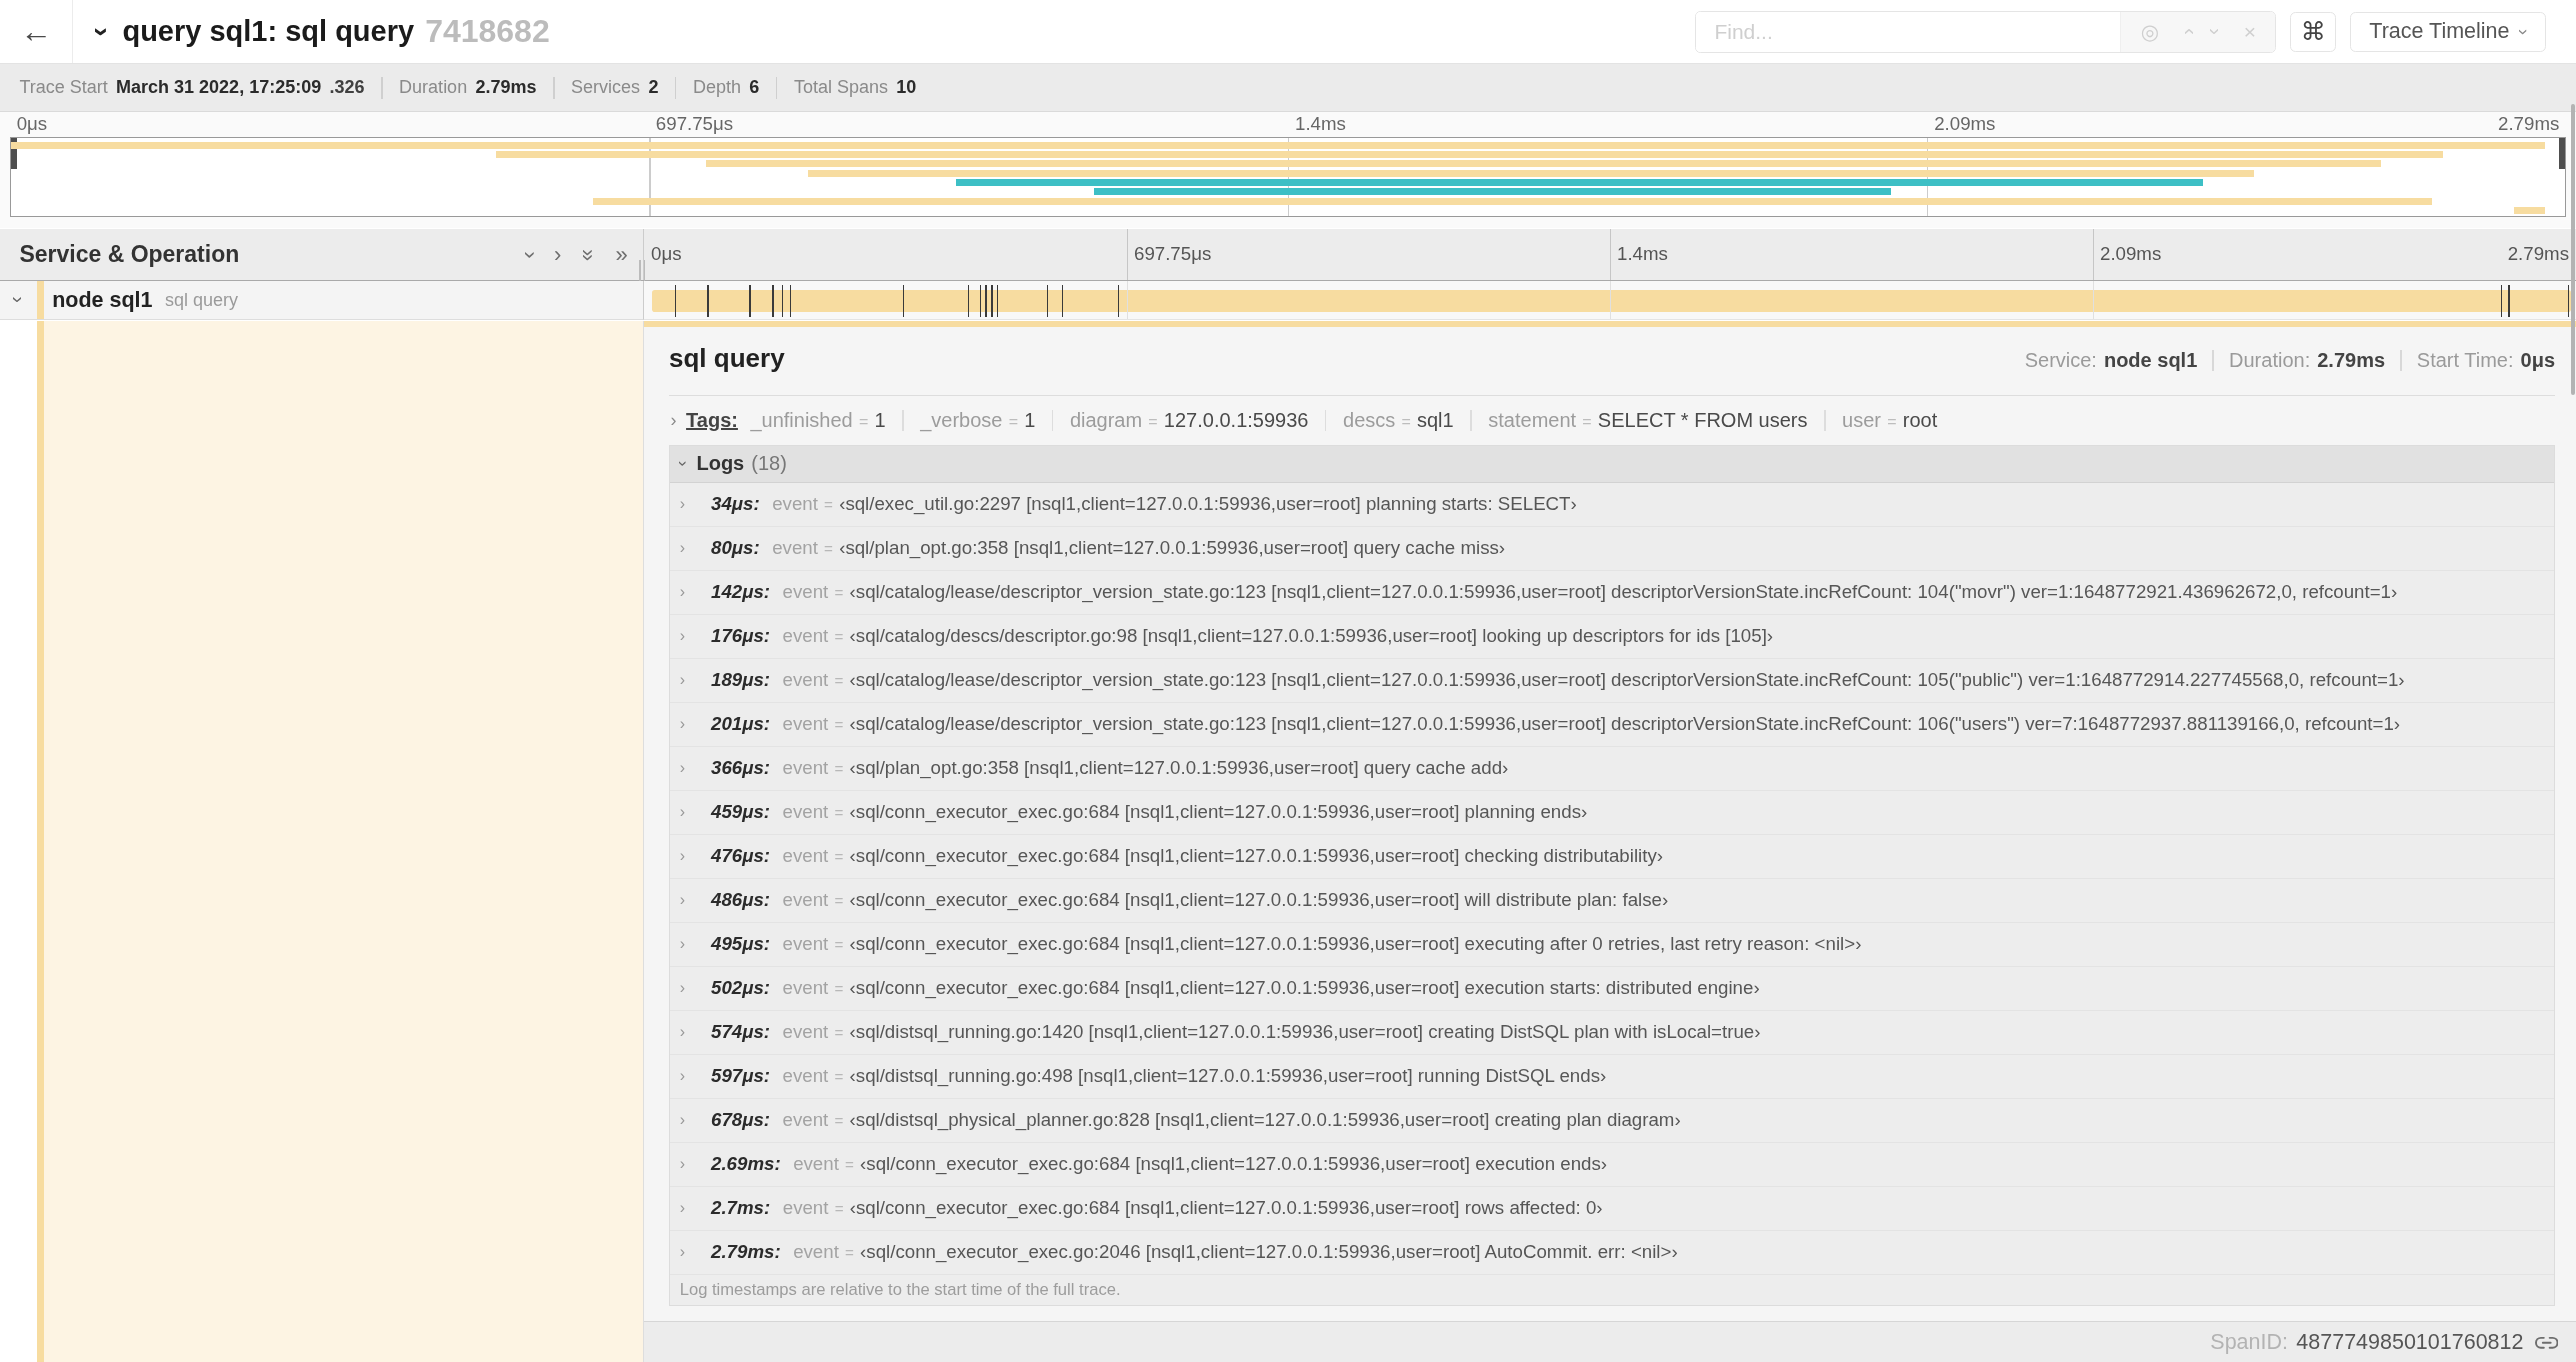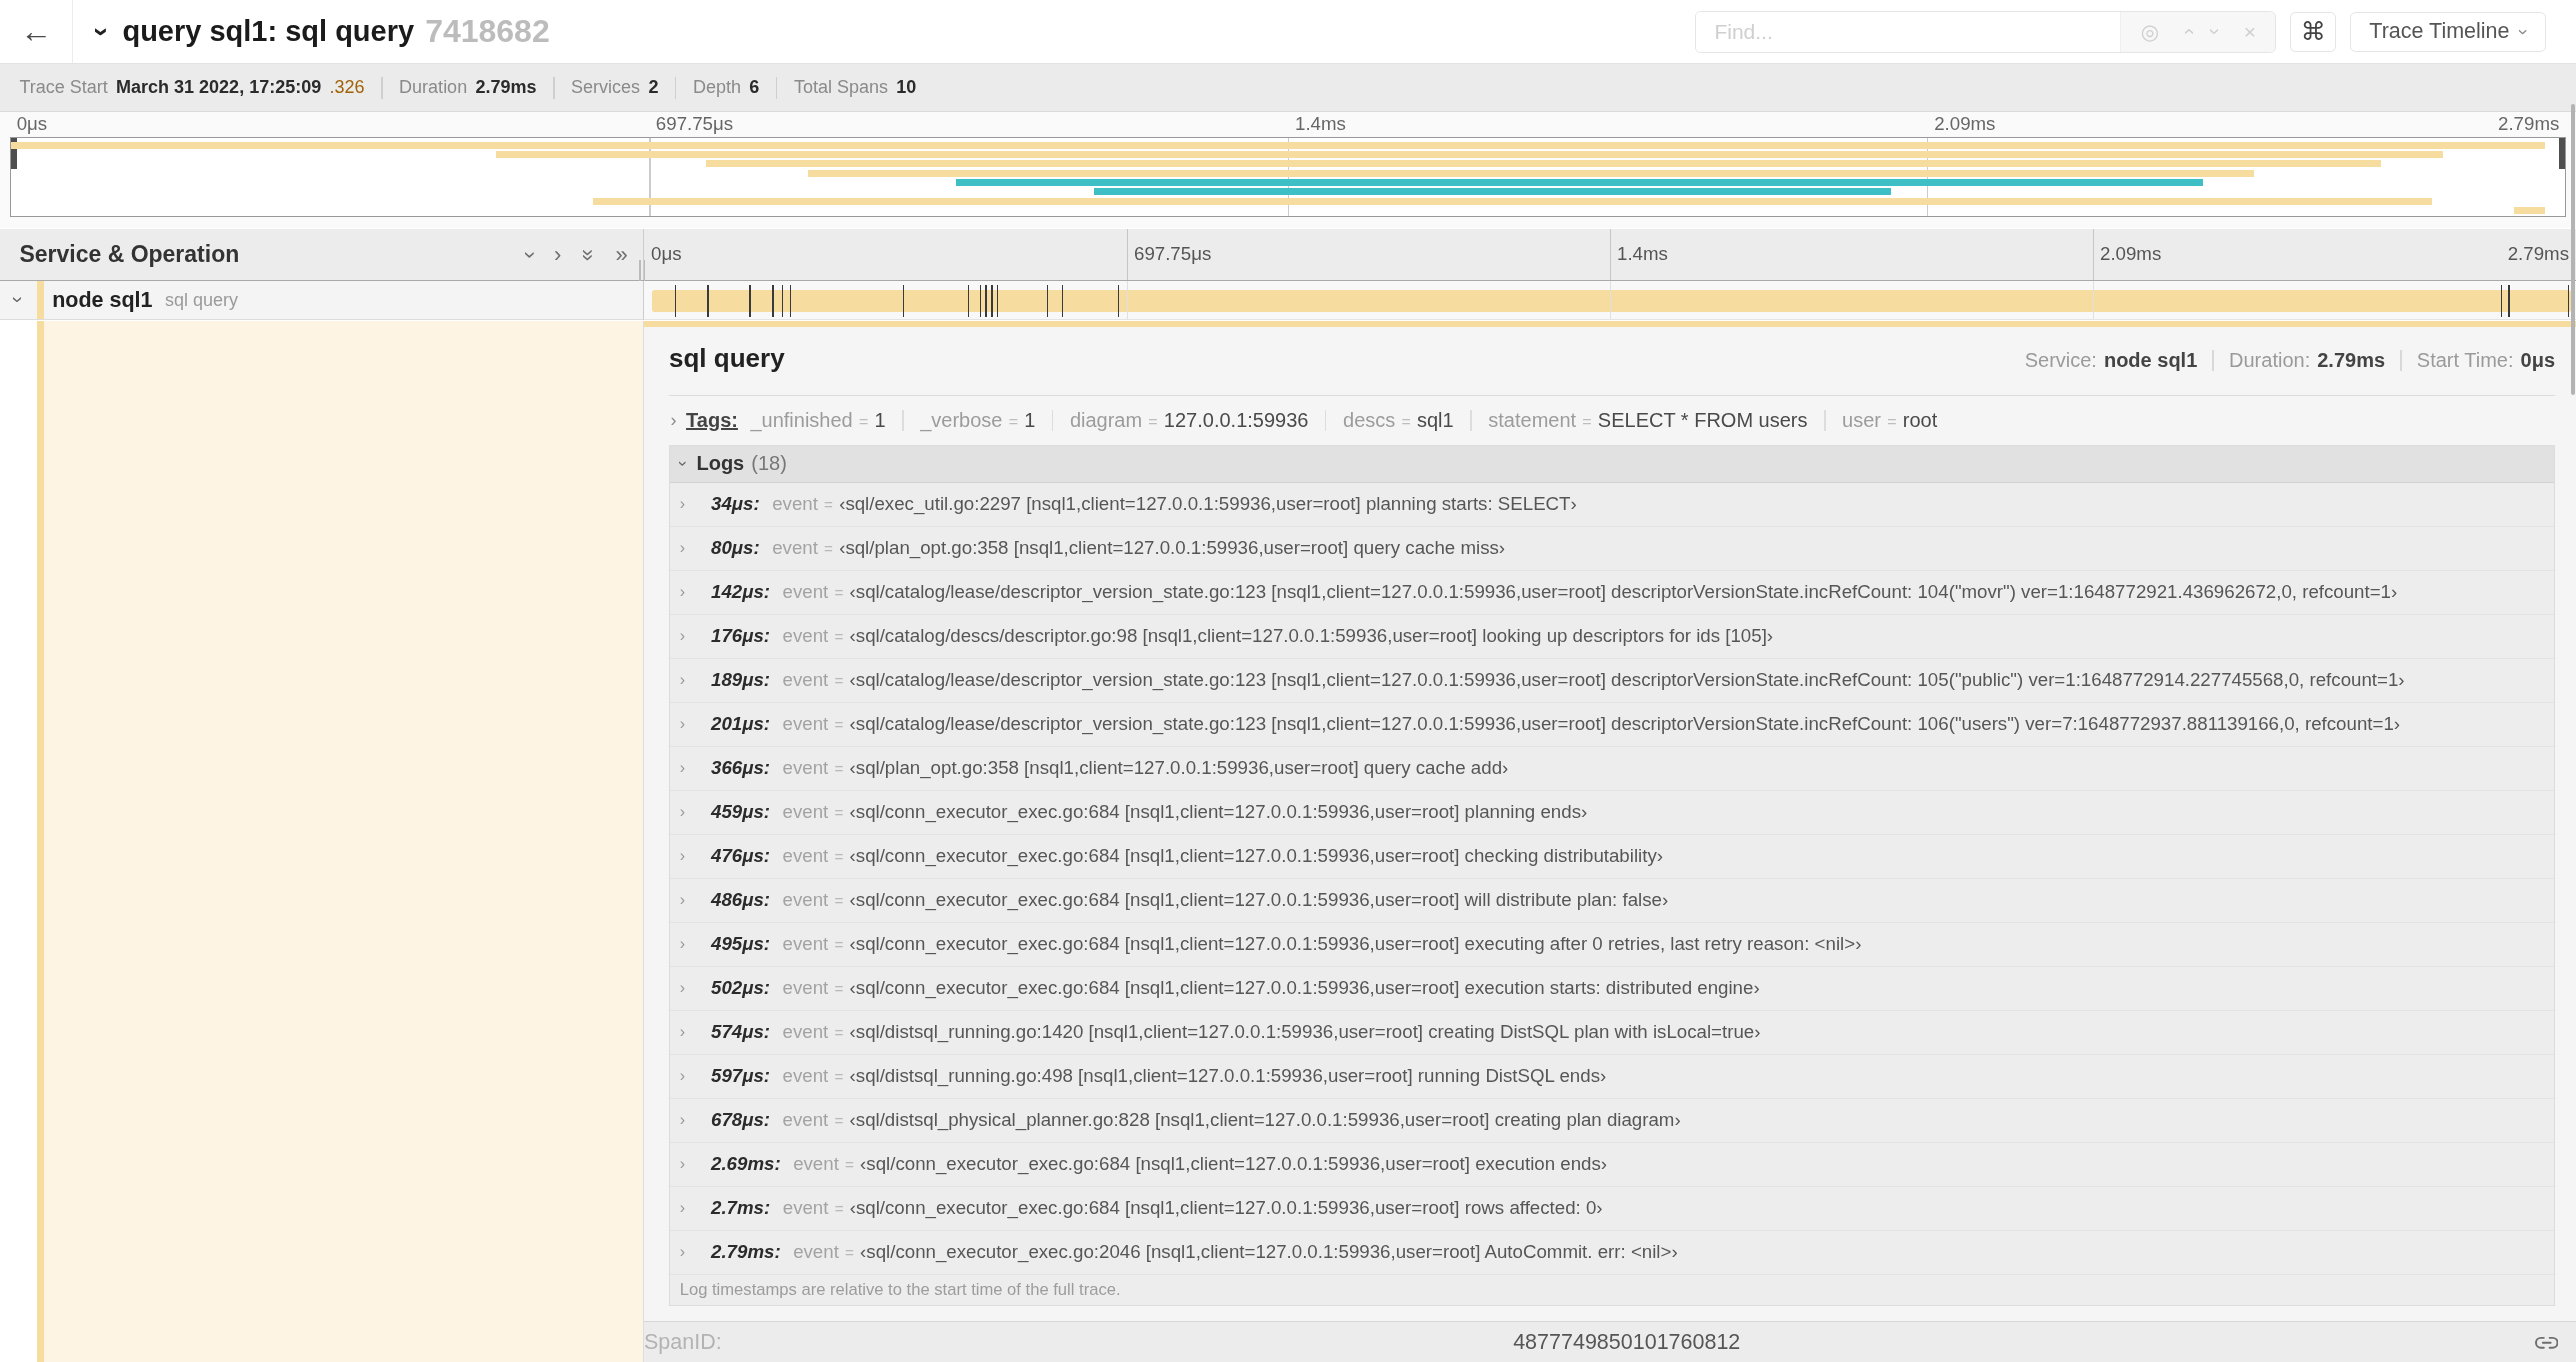--- a/index.html
+++ b/index.html
@@ -29,21 +29,21 @@
   .sq-btn{height:40px;min-width:46px;border:1.4px solid #e5e5e5;border-radius:5.5px;background:#fff;
        display:flex;align-items:center;justify-content:center;font-size:25px;color:#444;cursor:pointer;box-sizing:border-box;}
   .view-btn{height:40px;border:1.4px solid #e5e5e5;border-radius:5.5px;background:#fff;display:flex;
        align-items:center;gap:11px;padding:0 18px;font-size:21.5px;color:#555;cursor:pointer;box-sizing:border-box;white-space:nowrap;}
   .view-btn .vchev{font-size:18px;color:#888;}
   
   .meta{position:absolute;top:64px;left:0;width:2576px;height:48px;background:#ebebeb;
        border-bottom:1.4px solid #dadada;display:flex;align-items:center;padding-left:19.4px;
        font-size:18px;color:#8a8a8a;box-sizing:border-box;white-space:nowrap;}
   .meta .val{color:#2b2b2b;font-weight:700;margin-left:8.3px;}
-  .meta .dim{color:#a16207;font-weight:400;}
+  .meta .dim{color:#404040;font-weight:700;}
   .meta-sep{width:1.4px;height:22px;background:#cfcfcf;margin:0 16.6px;}
   
   .minimap{position:absolute;top:112px;left:0;width:2576px;height:116px;background:#fafafa;}
   .mm-labels{position:absolute;top:1.4px;left:9.7px;right:9.7px;height:22px;font-size:18.7px;color:#666;}
   .tick-label{position:absolute;top:0;white-space:nowrap;}
   .mm-box{position:absolute;top:25px;left:9.7px;right:9.7px;height:80px;background:#fff;
        border:1.4px solid #999;box-sizing:border-box;}
   .gridline{position:absolute;top:0;bottom:0;width:1.4px;}
   .mm-box .gridline{background:#ccc;}
   .mm-bar{position:absolute;height:7px;}
@@ -109,21 +109,21 @@
   .logs-count{color:#777;margin-left:7px;font-weight:400;}
   .log-row{display:flex;align-items:center;height:44px;border-bottom:0.7px solid #e3e3e3;
        font-size:18.7px;padding-left:9.7px;box-sizing:border-box;cursor:pointer;white-space:nowrap;overflow:hidden;}
   .log-chev{color:#999;font-size:16px;flex:none;}
   .log-time{font-weight:700;color:#2b2b2b;margin-left:26px;flex:none;font-style:italic;}
   .log-key{color:#a3a3a3;margin-left:12.5px;flex:none;}
   .log-eq{color:#b8b8b8;font-size:15.2px;margin:0 6.2px;flex:none;}
   .log-val{color:#565656;overflow:hidden;text-overflow:ellipsis;}
   .logs-note{height:30.5px;display:flex;align-items:center;padding-left:9.7px;font-size:16.6px;color:#9c9c9c;}
   .d-footer{position:absolute;left:0;right:0;bottom:0;height:42px;background:#ececec;
-       border-top:1.4px solid #d6d6d6;display:flex;align-items:center;justify-content:space-between;
+       border-top:1.4px solid #d6d6d6;display:flex;align-items:center;justify-content:flex-end;
        padding-right:18px;font-size:21.5px;box-sizing:border-box;}
   .spanid-label{color:#b3b3b3;margin-right:8.3px;}
   .spanid-val{color:#555;}
   .link-icon{margin-left:11px;width:23.5px;height:23.5px;color:#6e6e6e;cursor:pointer;display:inline-flex;}
   .link-icon svg{width:23.5px;height:23.5px;}
   
   .scrollbar{position:absolute;right:0.7px;top:104px;width:4.2px;height:291px;background:#b3b3b3;border-radius:2.1px;}
 </style>
 </head>
 <body>

